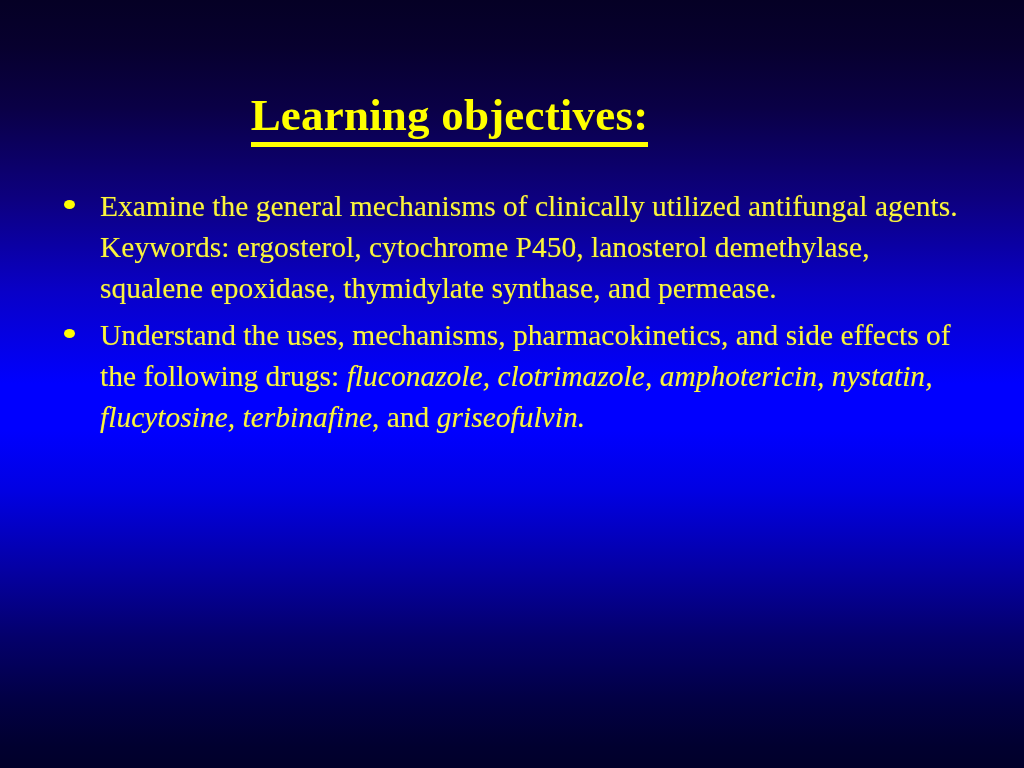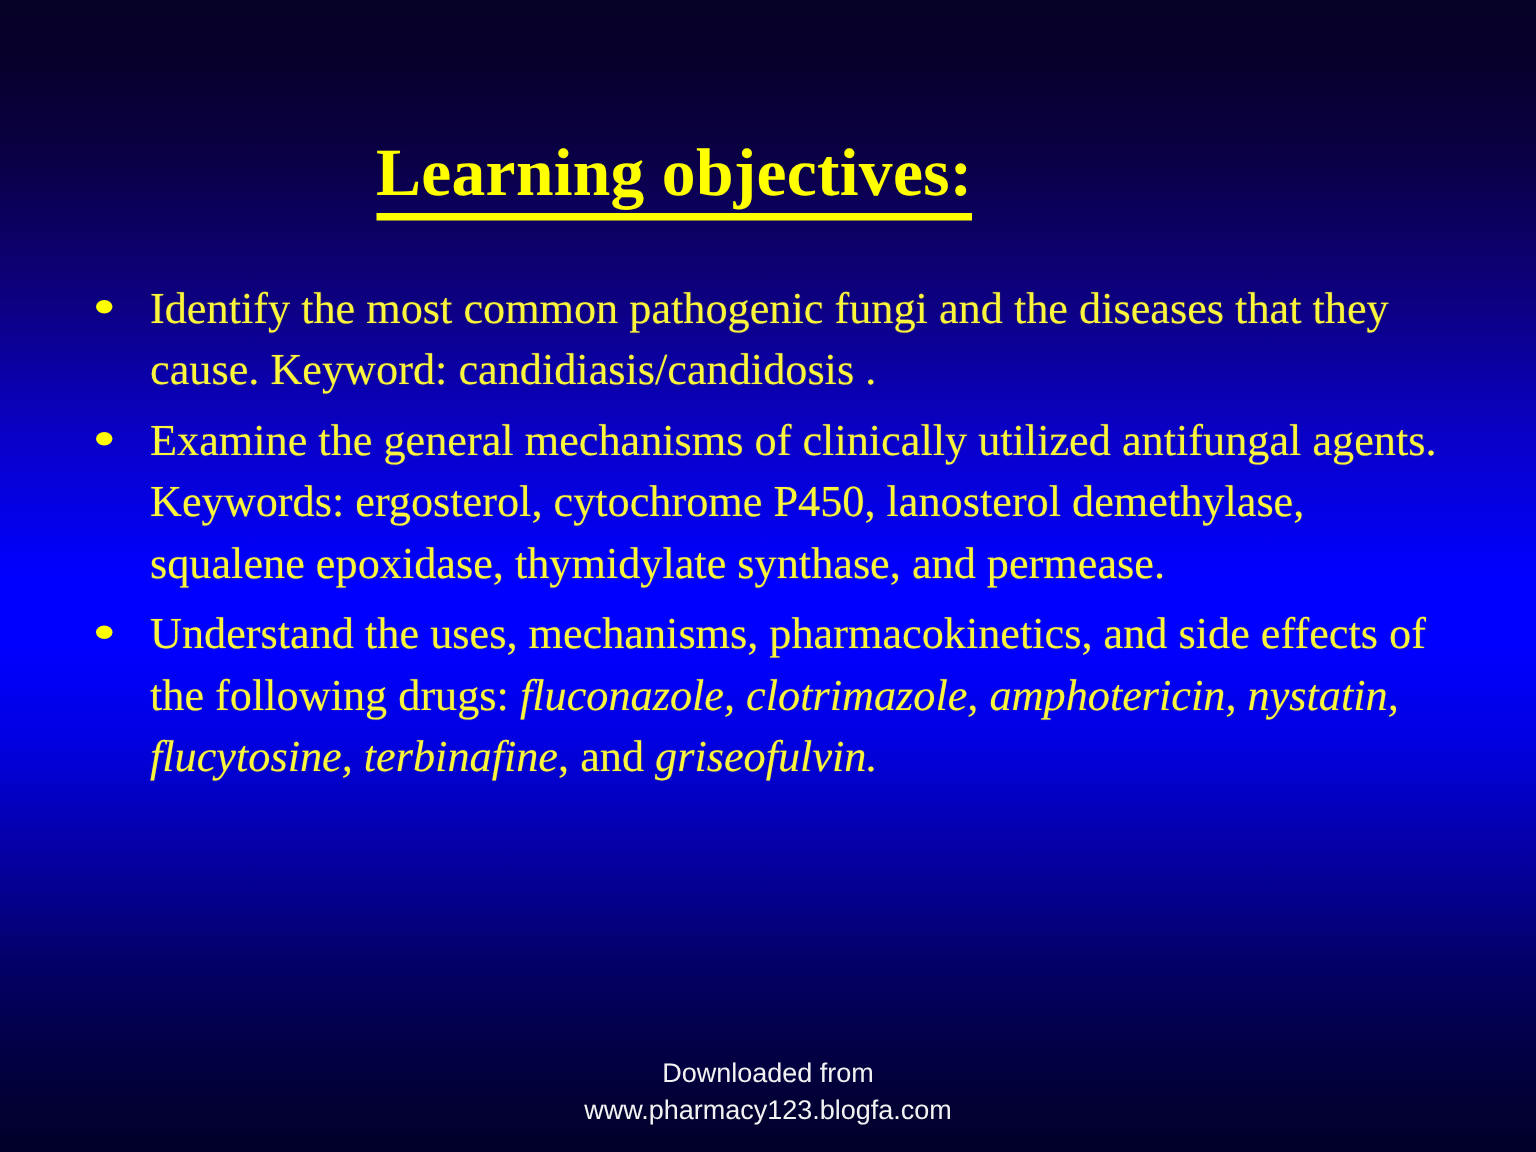--- a/index.html
+++ b/index.html
@@ -109,35 +109,27 @@
 <body>
 
 <div id="slide">
 
   <div class="title-wrap">
     <h1 class="slide-title">Learning objectives:</h1>
   </div>
 
   <div class="body">
 
-    <div class="bullet-row">
-      <span class="bullet-dot"></span>
-      <div class="bullet-text"><span class="plain">Identify the most common pathogenic fungi and the diseases that they cause.  Keyword: candidiasis/candidosis .</span></div>
-    </div>
 
     <div class="bullet-row">
       <span class="bullet-dot"></span>
       <div class="bullet-text"><span class="plain">Examine the general mechanisms of clinically utilized antifungal agents.  Keywords: ergosterol, cytochrome P450, lanosterol demethylase, squalene epoxidase, thymidylate synthase, and permease.</span></div>
     </div>
 
     <div class="bullet-row">
       <span class="bullet-dot"></span>
       <div class="bullet-text"><span class="plain">Understand the uses, mechanisms, pharmacokinetics, and side effects of the following drugs: </span><span class="drug">fluconazole, clotrimazole, amphotericin</span><span class="sep-ital">, </span><span class="drug">nystatin</span><span class="sep-ital">, </span><span class="drug">flucytosine</span><span class="sep-ital">, </span><span class="drug">terbinafine</span><span class="plain">, and </span><span class="drug">griseofulvin.</span></div>
     </div>
 
   </div>
 
-  <div class="footer">
-    <div>Downloaded from</div>
-    <div>www.pharmacy123.blogfa.com</div>
-  </div>
 
 </div>
 
 </body></html>

